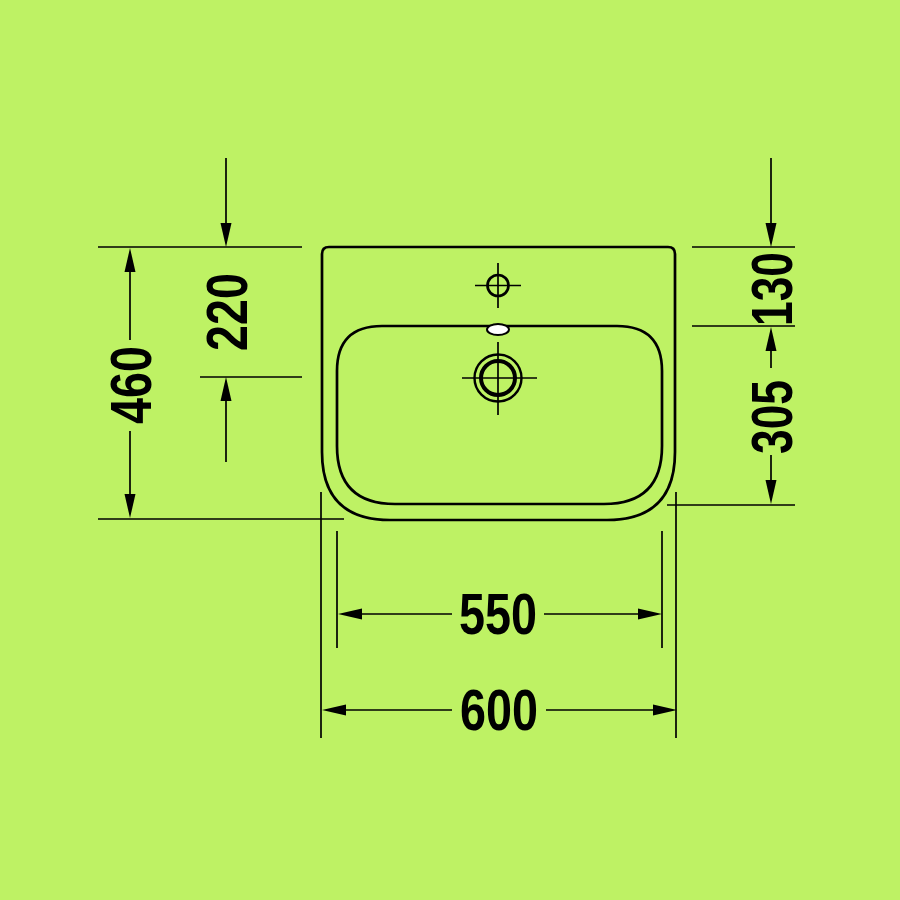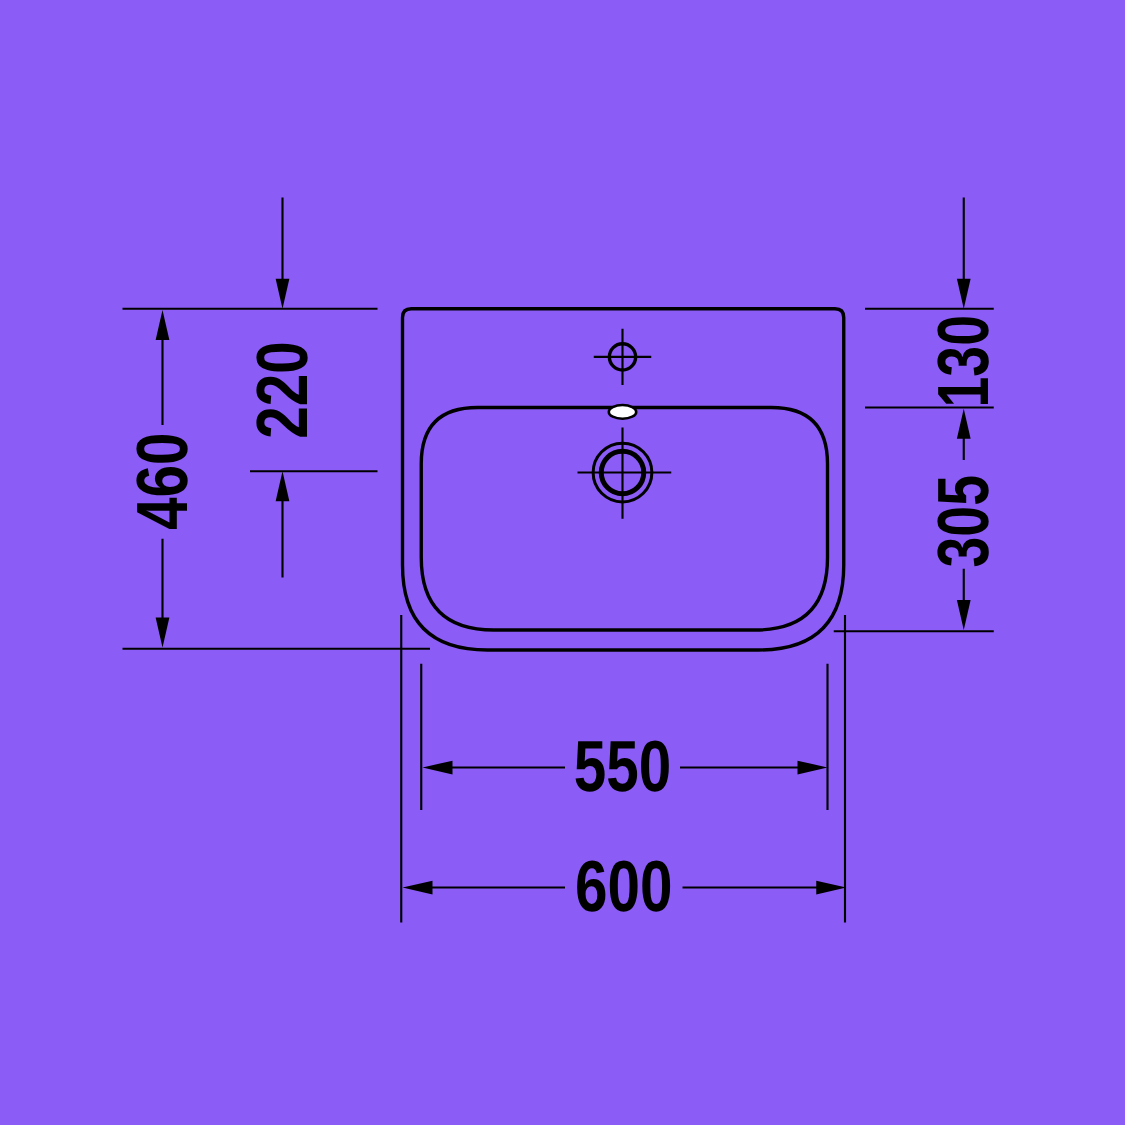--- a/index.html
+++ b/index.html
@@ -4,21 +4,21 @@
 <style>
   html, body {
     margin: 0;
     padding: 0;
     background: #ffffff;
   }
   .canvas {
     position: relative;
     width: 900px;
     height: 900px;
-    background: #8b5cf6;
+    background: #bef264;
     overflow: hidden;
   }
   svg {
     display: block;
   }
   .dim-text {
     font-family: "Liberation Sans", "DejaVu Sans", sans-serif;
     font-weight: bold;
     font-size: 58px;
     fill: #000000;

